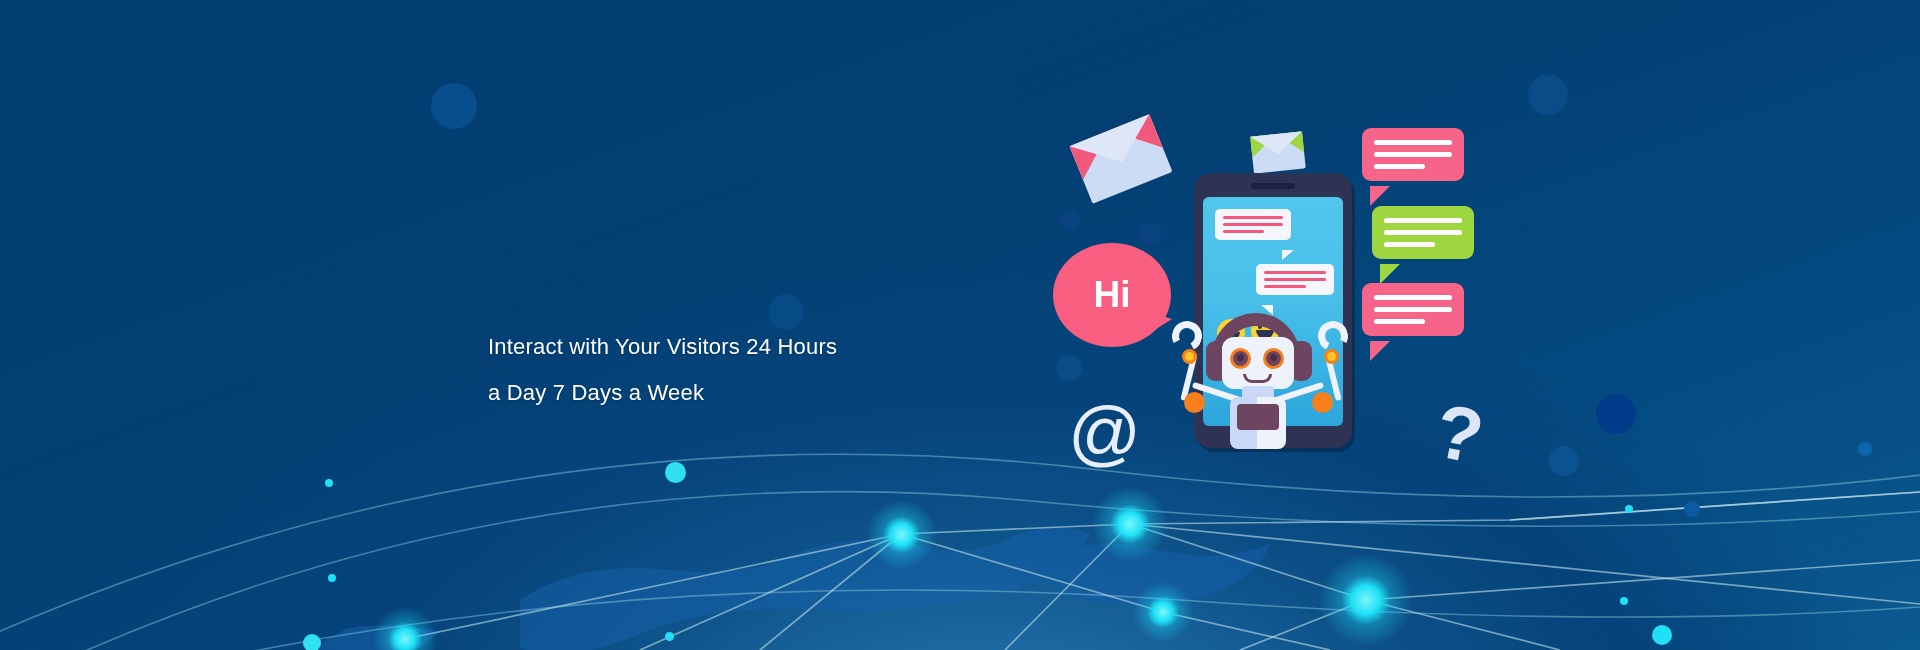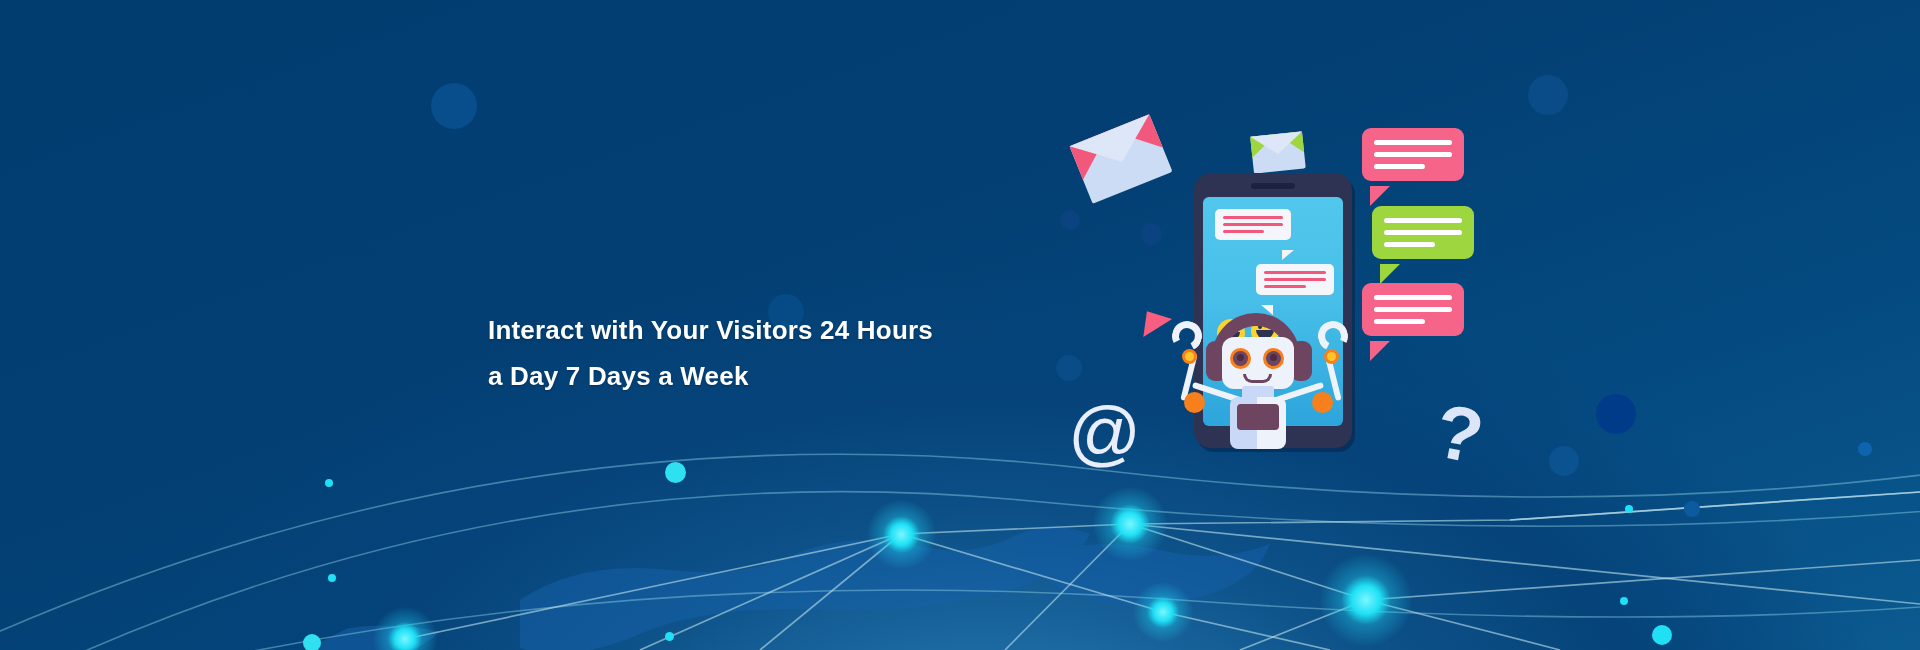--- a/index.html
+++ b/index.html
@@ -22,25 +22,25 @@
   
   .dot { position:absolute; border-radius:50%; }
   .glow-node { position:absolute; border-radius:50%; }
 
   
   .globe-wrap { position:absolute; left:0; top:0; width:1920px; height:650px; }
 
   
   .headline {
     position:absolute;
-    left:488px; top:307px;
+    left:488px; top:324px;
     width:560px;
     color:#ffffff;
-    font-size:26px;
-    font-weight:700;
+    font-size:22px;
+    font-weight:400;
     line-height:46px;
     letter-spacing:0.2px;
     white-space:pre-line;
     text-shadow:0 1px 2px rgba(0,20,45,0.35);
   }
 
   
   .illus { position:absolute; left:1040px; top:128px; width:620px; height:420px; }
 
   
@@ -299,20 +299,23 @@
       <div class="glow-node" style="left: 372.8px; top: 606.8px; width: 64.4px; height: 64.4px; background: radial-gradient(circle, rgb(122, 246, 255) 0%, rgb(31, 224, 245) 22%, rgba(31, 216, 245, 0.35) 38%, rgba(15, 180, 232, 0) 72%);"></div>
       <div class="glow-node" style="left: 1133.1px; top: 582.1px; width: 59.8px; height: 59.8px; background: radial-gradient(circle, rgb(122, 246, 255) 0%, rgb(31, 224, 245) 22%, rgba(31, 216, 245, 0.35) 38%, rgba(15, 180, 232, 0) 72%);"></div>
     </div>
 
   <h1 class="headline">Interact with Your Visitors 24 Hours
 a Day 7 Days a Week</h1>
 
   <div class="illus">
 
     <div class="hi-tail"></div>
+    <div class="hi-bubble">
+      <span class="hi-text">Hi</span>
+    </div>
 
     <div class="env" style="left:38px; top:0px; width:86px; height:62px; transform:rotate(-22deg);">
       <div style="position:absolute;left:0;top:0;width:86px;height:62px;background:#cddcf5;border-radius:2px;"></div>
       <div style="position:absolute;left:0;top:0;width:0;height:0;border-left:43px solid #f2577c;border-right:43px solid #f2577c;border-bottom:36px solid transparent;"></div>
       <div style="position:absolute;left:0;top:0;width:0;height:0;border-left:43px solid transparent;border-right:43px solid transparent;border-top:34px solid #dee7f8;"></div>
     </div>
 
     <div class="env" style="left:212px; top:6px; width:52px; height:37px; transform:rotate(-6deg);">
       <div style="position:absolute;left:0;top:0;width:52px;height:37px;background:#cddcf5;border-radius:2px;"></div>
       <div style="position:absolute;left:0;top:0;width:0;height:0;border-left:26px solid #9dd63f;border-right:26px solid #9dd63f;border-bottom:21px solid transparent;"></div>

